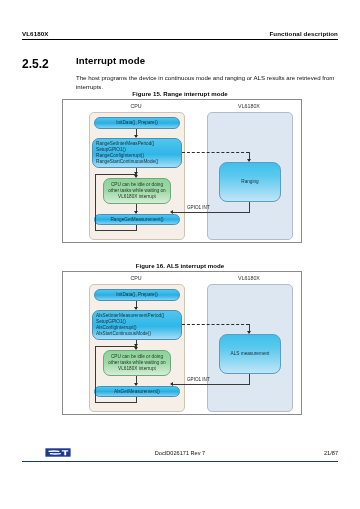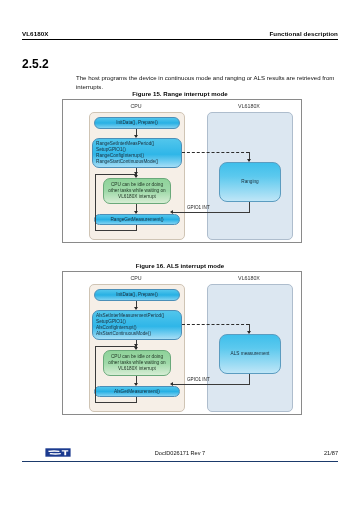--- a/index.html
+++ b/index.html
@@ -136,20 +136,21 @@
 
 <div class="page">
 
   <div class="hdr">
     <span>VL6180X</span>
     <span>Functional description</span>
   </div>
   <div class="hdr-rule"></div>
 
   <div class="sec-num">2.5.2</div>
+  <div class="sec-title">Interrupt mode</div>
   <div class="body-par">The host programs the device in continuous mode and ranging or ALS results are retrieved from interrupts.</div>
 
   <div class="figcap" style="top:90px;">Figure 15. Range interrupt mode</div>
 
   <div class="figbox" style="left:62px;top:99px;width:240px;height:144px;">
     <div class="fig-inner">
 
       <div class="coltitle" style="left:14px;top:3px;width:118px;">CPU</div>
       <div class="coltitle" style="left:140px;top:3px;width:92px;">VL6180X</div>
 

